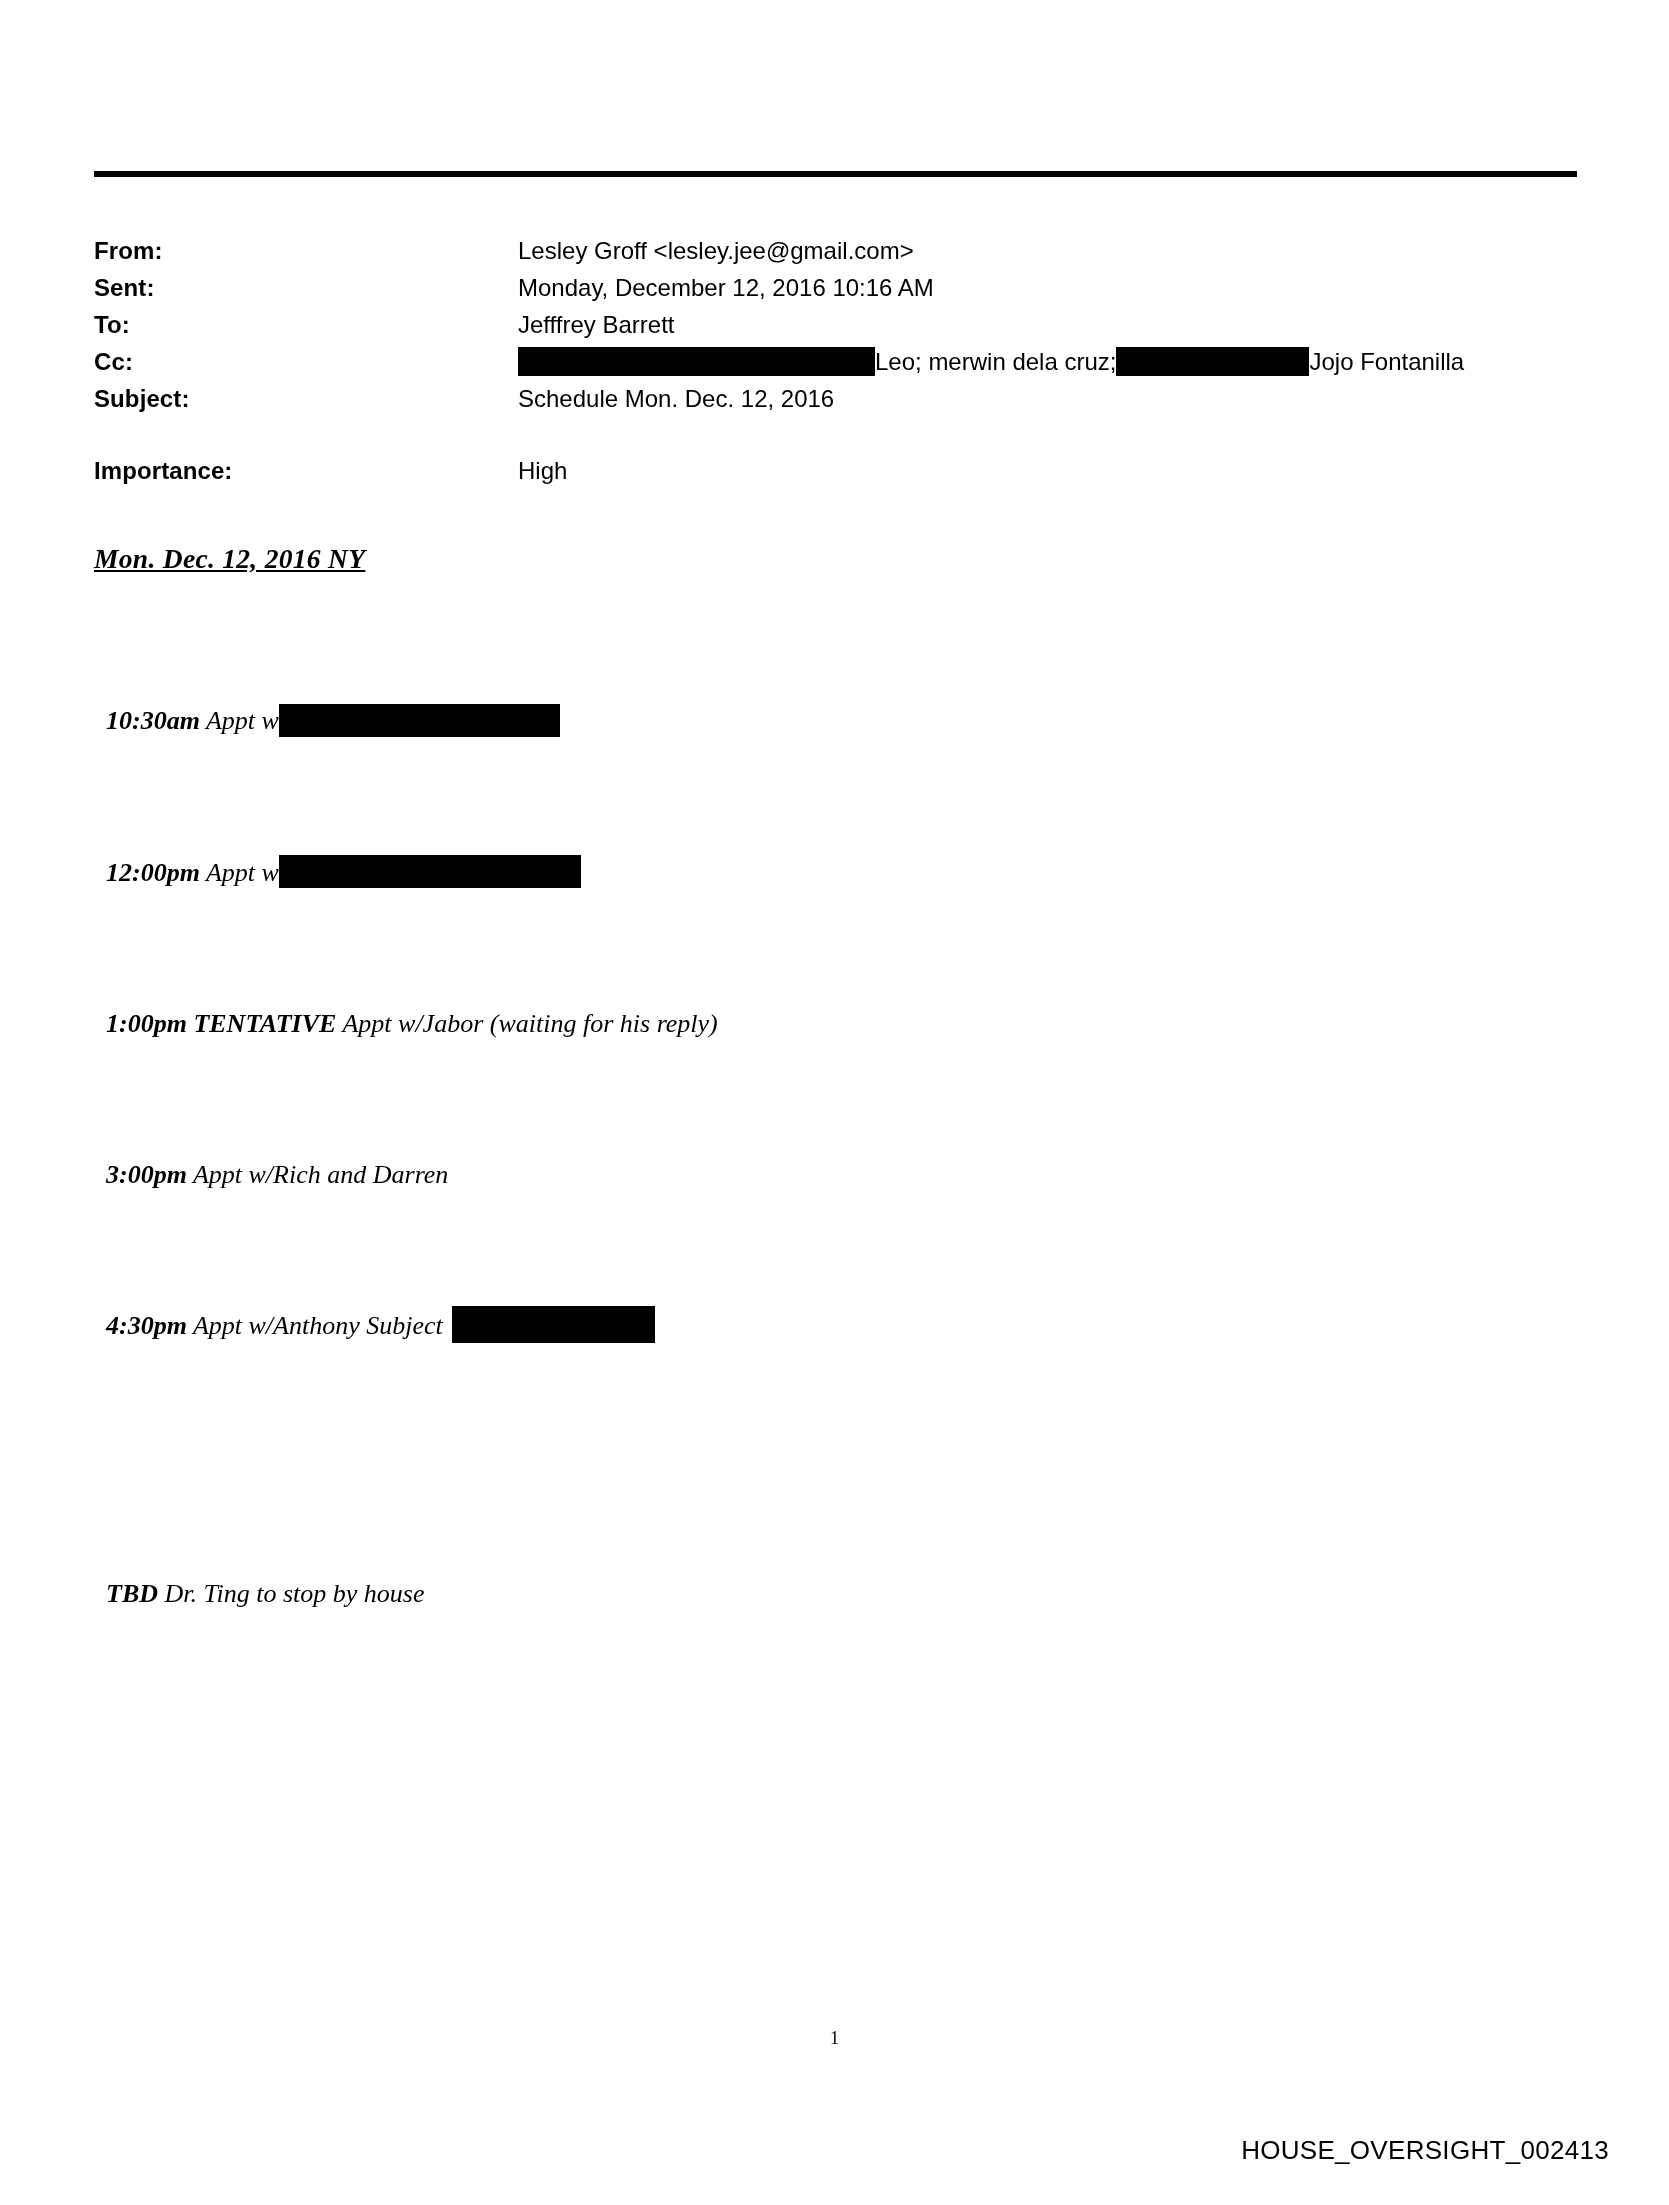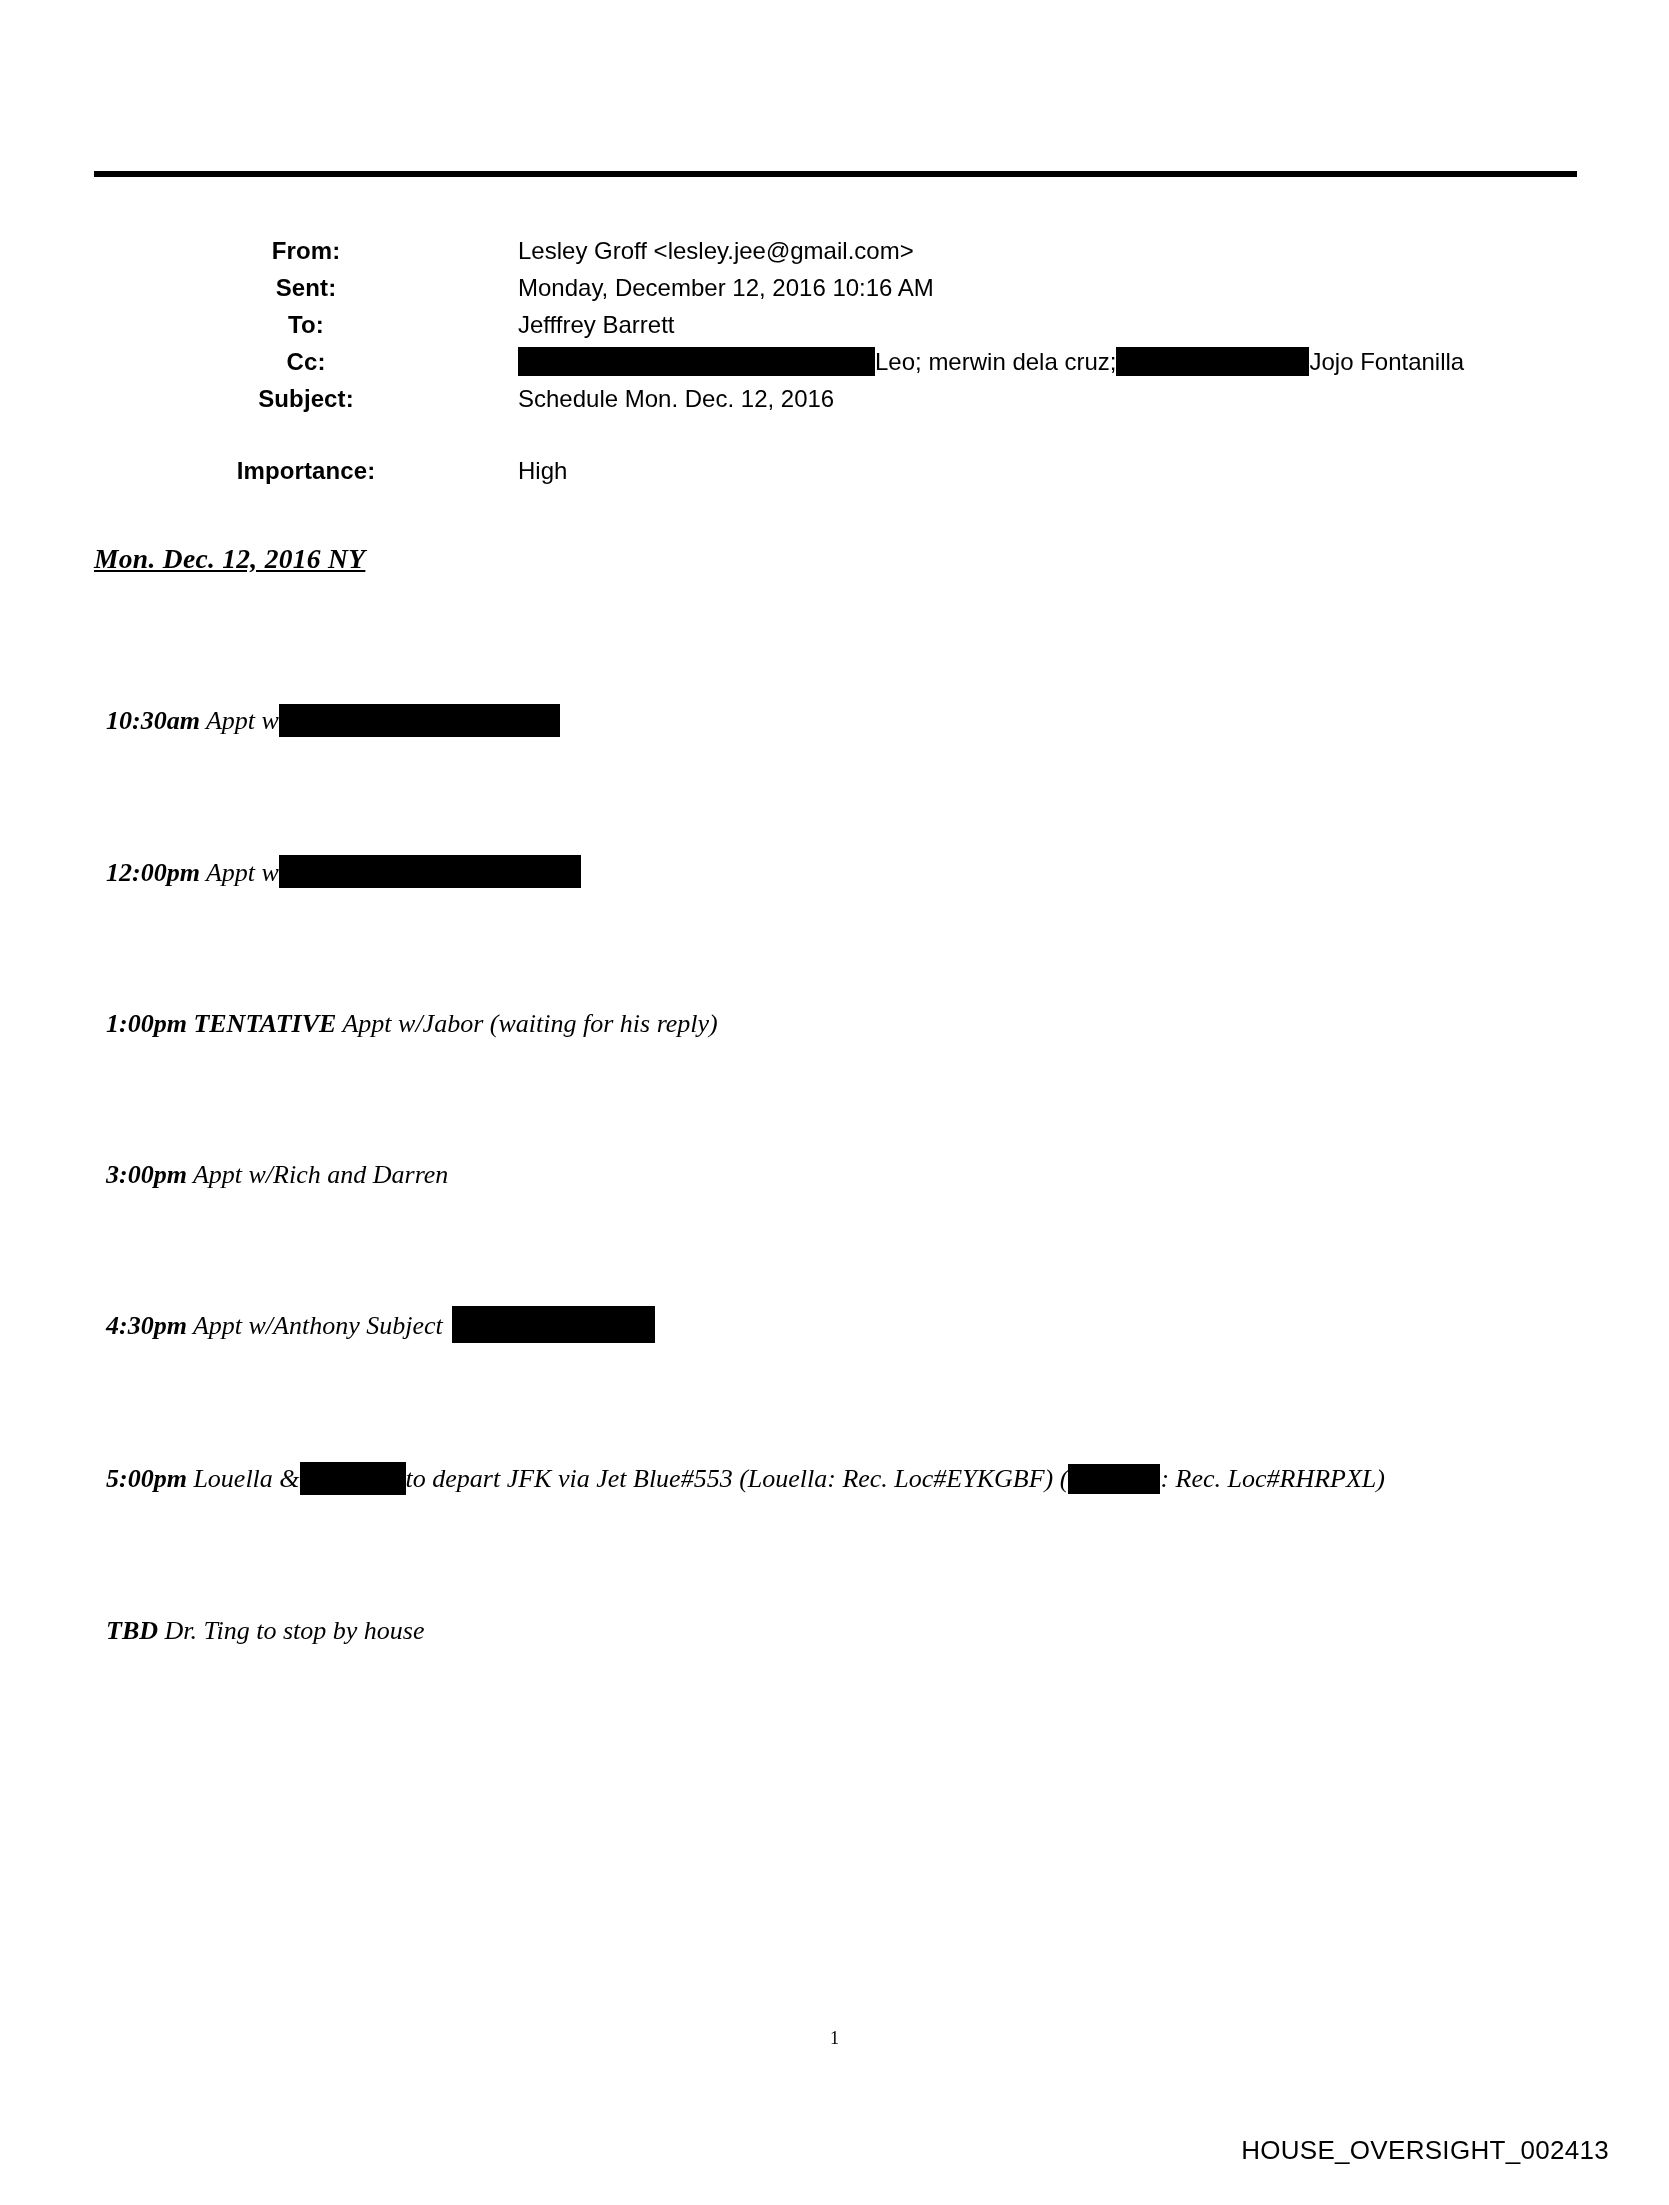--- a/index.html
+++ b/index.html
@@ -43,21 +43,20 @@
     align-items: baseline;
     height: 37px;
     line-height: 37px;
   }
   .hdr-label {
     width: 424px;
     flex: 0 0 424px;
     font-weight: bold;
     font-size: 24px;
     letter-spacing: 0.1px;
-    text-align: center;
   }
   .hdr-value {
     font-size: 24px;
     white-space: nowrap;
     position: relative;
     margin-top: 16px;
   }
   .hdr-gap {
     height: 35px;
   }
@@ -196,24 +195,20 @@
 
     <div class="spacer-md"></div>
 
     <div class="entry">
       <span class="t">4:30pm</span>
       <span>Appt w/Anthony Subject</span><span class="redact r-a3"></span>
     </div>
 
     <div class="spacer-md"></div>
 
-    <div class="entry">
-      <span class="t">5:00pm</span>
-      <span>Louella &amp;</span><span class="redact r-a4"></span><span>to depart JFK via Jet Blue#553 (Louella: Rec. Loc#EYKGBF) (</span><span class="redact r-a5"></span><span>: Rec. Loc#RHRPXL)</span>
-    </div>
 
     <div class="spacer-md"></div>
 
     <div class="entry">
       <span class="t">TBD</span>
       <span>Dr. Ting to stop by house</span>
     </div>
 
   </div>
 

